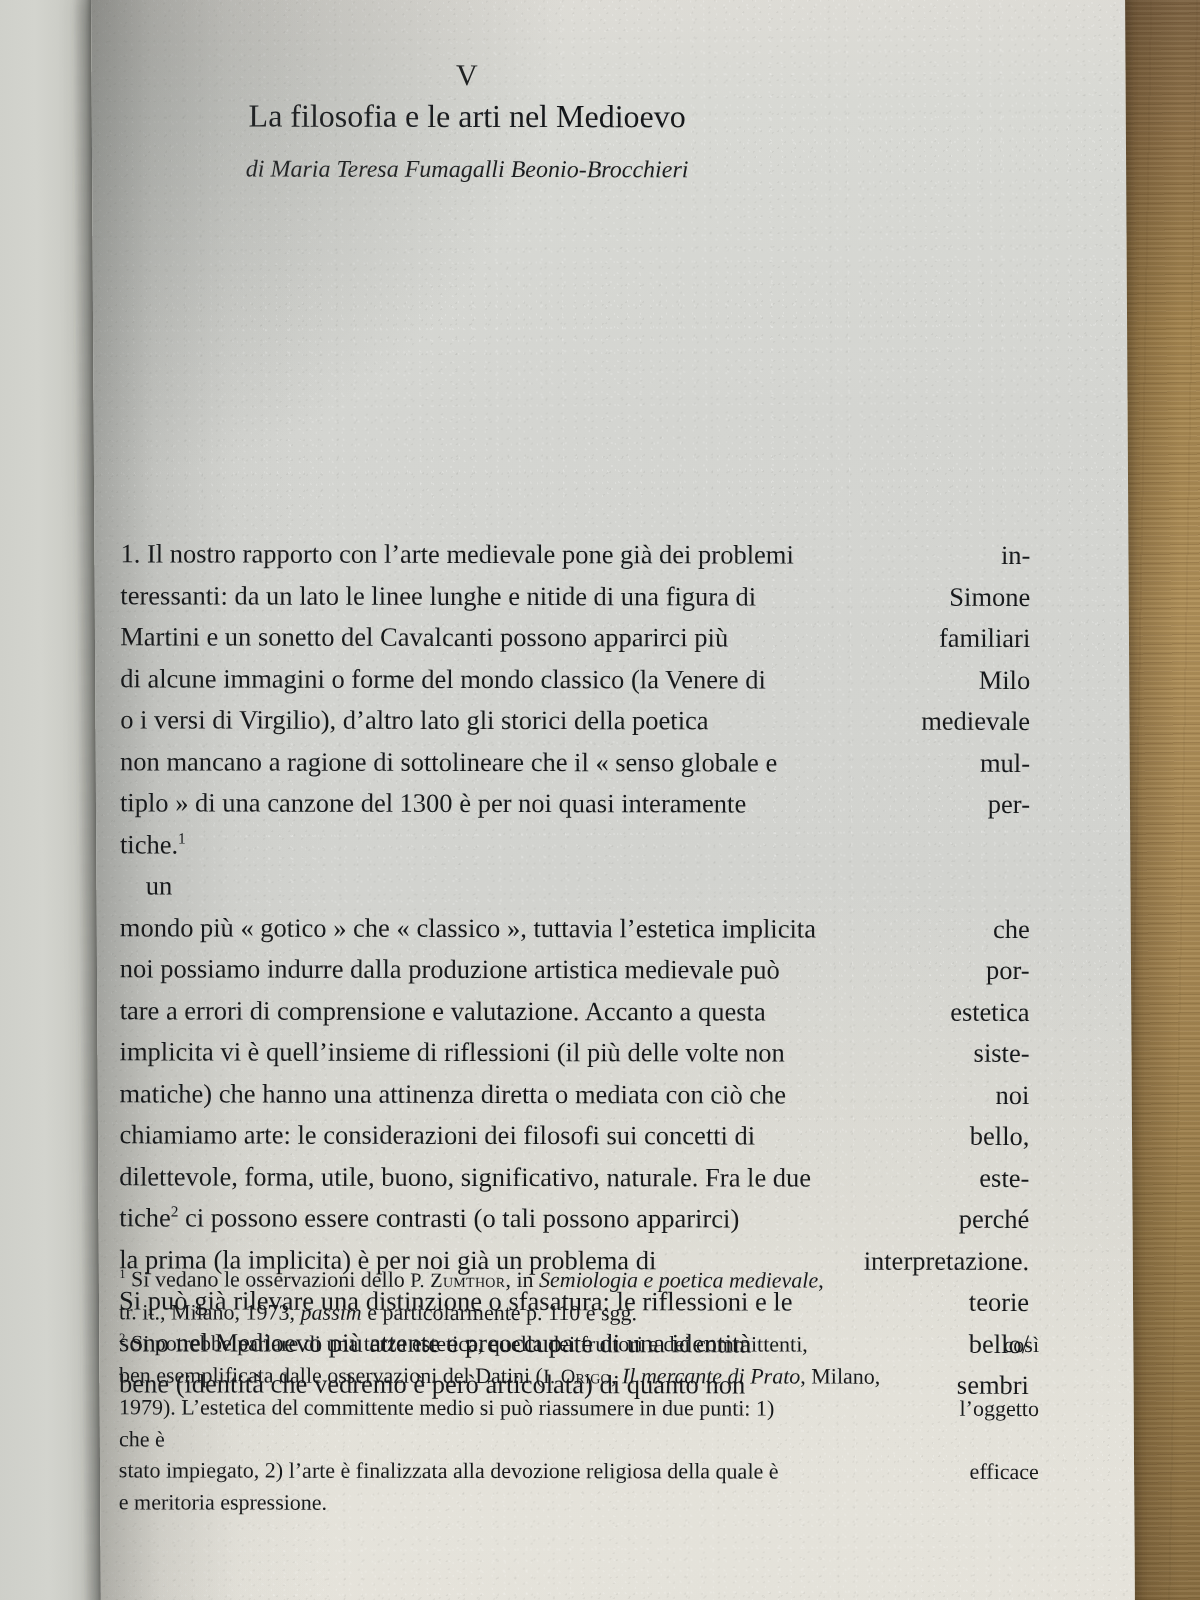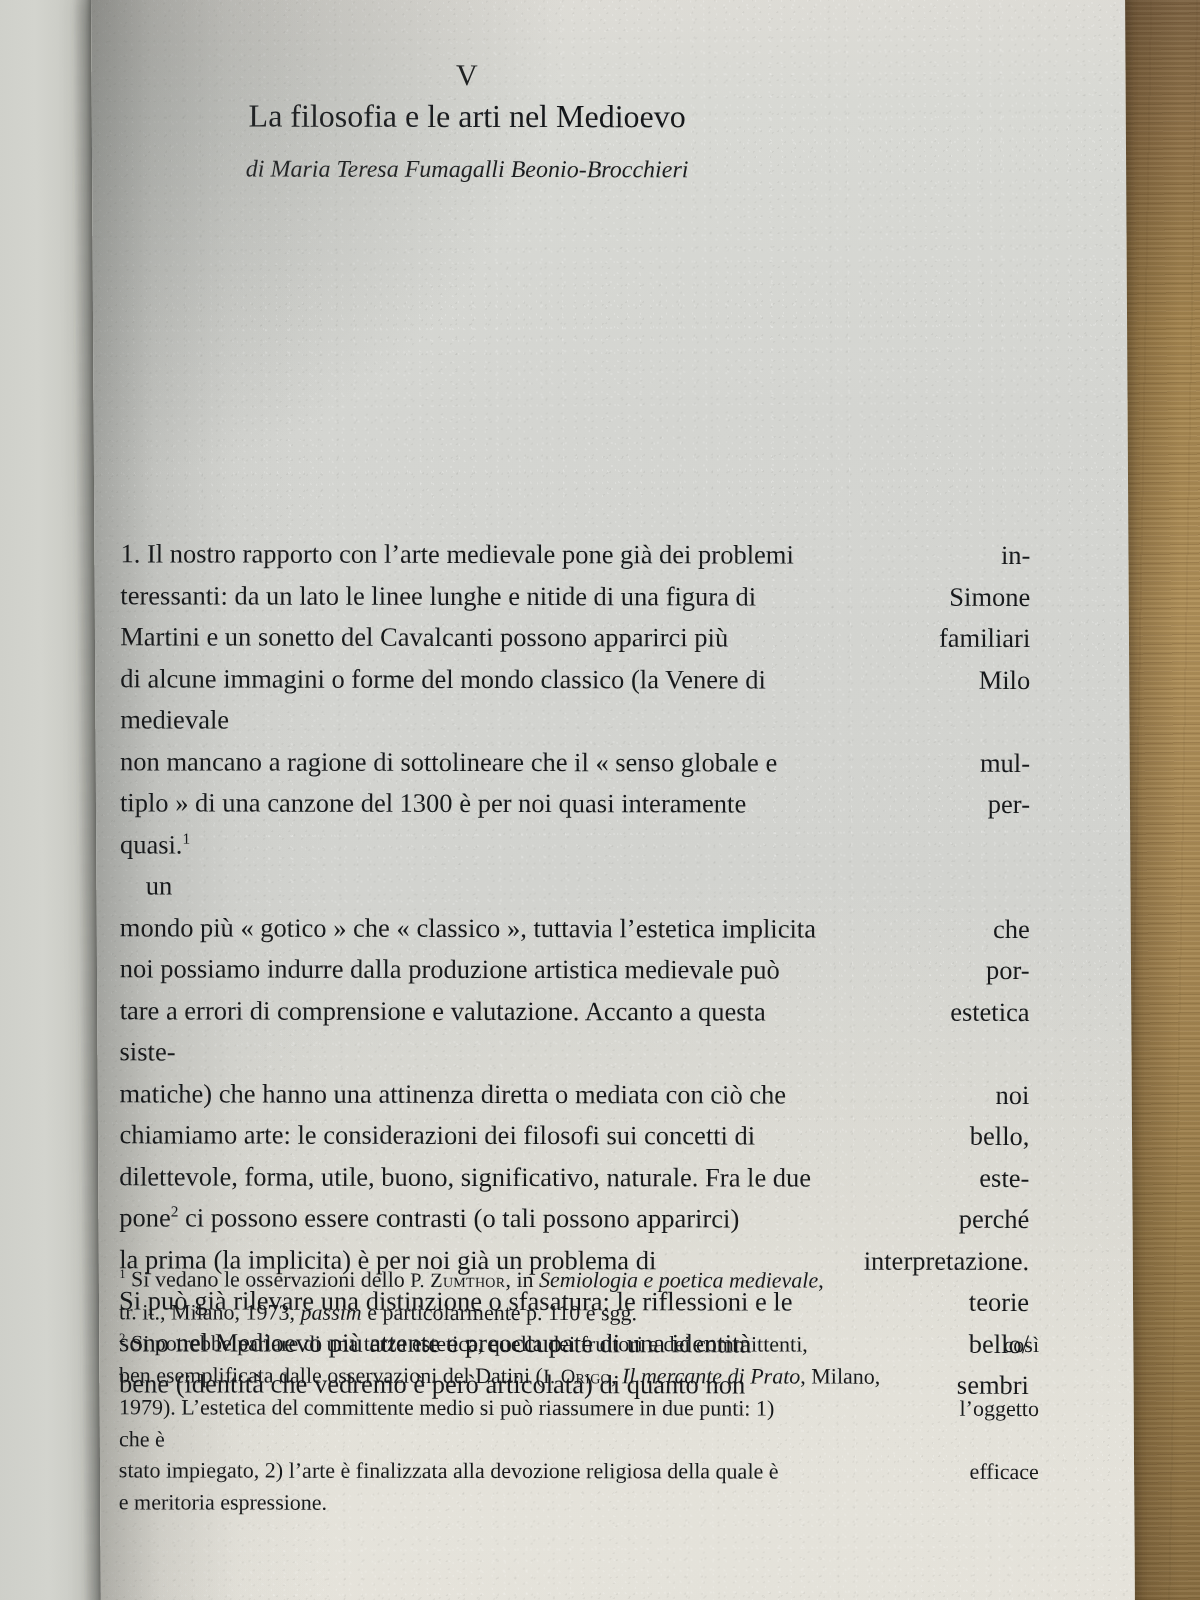--- a/index.html
+++ b/index.html
@@ -265,67 +265,69 @@
           </span>
           <span class="just">
             <span>Martini e un sonetto del Cavalcanti possono apparirci più</span>
             <span>familiari</span>
           </span>
           <span class="just">
             <span>di alcune immagini o forme del mondo classico (la Venere di</span>
             <span>Milo</span>
           </span>
           <span class="just">
+            <span>o i versi di Virgilio), d’altro lato gli storici della poetica</span>
             <span>medievale</span>
           </span>
           <span class="just">
             <span>non mancano a ragione di sottolineare che il « senso globale e</span>
             <span>mul-</span>
           </span>
           <span class="just">
             <span>tiplo » di una canzone del 1300 è per noi quasi interamente</span>
             <span>per-</span>
           </span>
-          <span class="line"><span>quasi.</span><sup>1</sup></span>
+          <span class="line"><span>tiche.</span><sup>1</sup></span>
         </p>
 
         <p>
           <span class="just indent">
             <span>un</span>
           </span>
           <span class="just">
             <span>mondo più « gotico » che « classico », tuttavia l’estetica implicita</span>
             <span>che</span>
           </span>
           <span class="just">
             <span>noi possiamo indurre dalla produzione artistica medievale può</span>
             <span>por-</span>
           </span>
           <span class="just">
             <span>tare a errori di comprensione e valutazione. Accanto a questa</span>
             <span>estetica</span>
           </span>
           <span class="just">
+            <span>implicita vi è quell’insieme di riflessioni (il più delle volte non</span>
             <span>siste-</span>
           </span>
           <span class="just">
             <span>matiche) che hanno una attinenza diretta o mediata con ciò che</span>
             <span>noi</span>
           </span>
           <span class="just">
             <span>chiamiamo arte: le considerazioni dei filosofi sui concetti di</span>
             <span>bello,</span>
           </span>
           <span class="just">
             <span>dilettevole, forma, utile, buono, significativo, naturale. Fra le due</span>
             <span>este-</span>
           </span>
 
           <span class="just">
-            <span><span>pone</span><sup>2</sup> <span>ci possono essere contrasti (o tali possono apparirci)</span></span>
+            <span><span>tiche</span><sup>2</sup> <span>ci possono essere contrasti (o tali possono apparirci)</span></span>
             <span>perché</span>
           </span>
 
           <span class="just">
             <span>la prima (la implicita) è per noi già un problema di</span>
             <span>interpretazione.</span>
           </span>
           <span class="just">
             <span>Si può già rilevare una distinzione o sfasatura: le riflessioni e le</span>
             <span>teorie</span>

